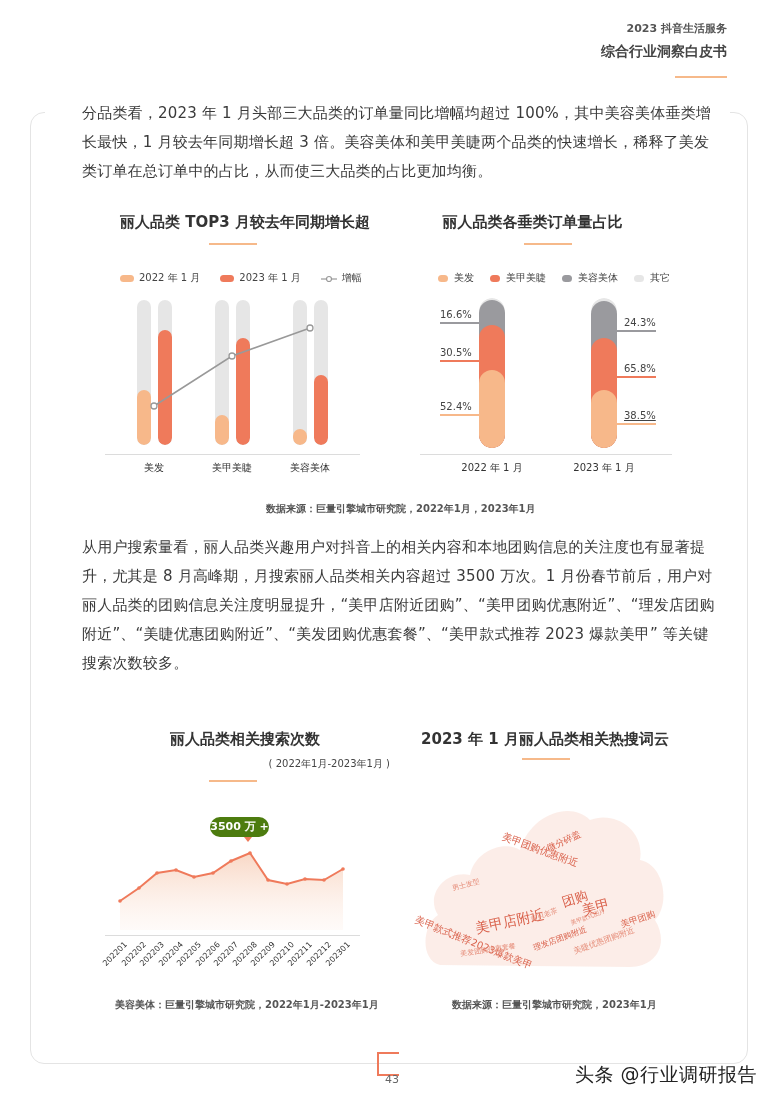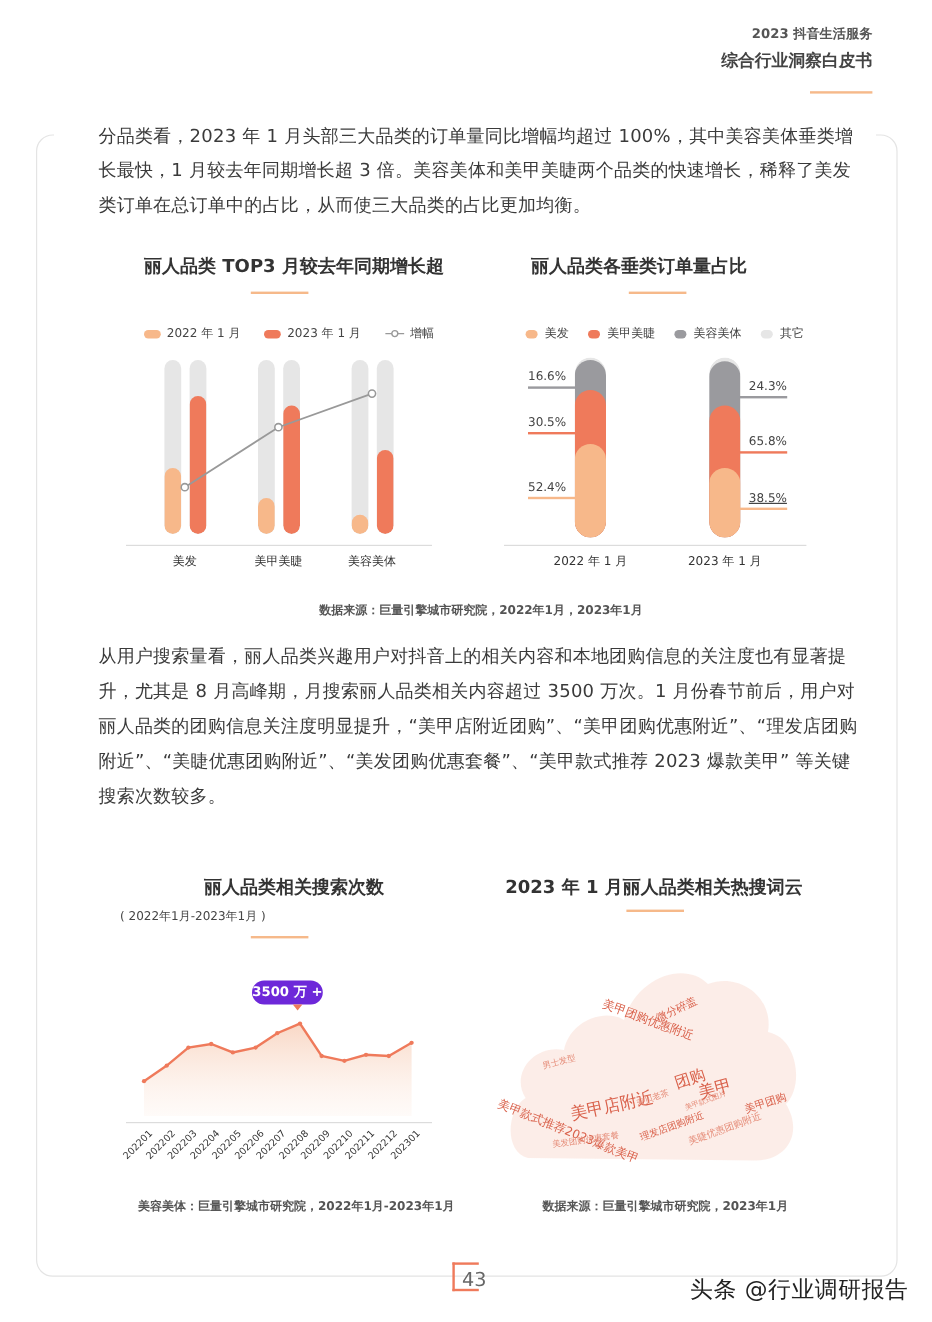--- a/index.html
+++ b/index.html
@@ -14,21 +14,21 @@
   .frame { position: absolute; left: 30px; top: 112px; width: 718px; height: 952px;
            border: 1.5px solid #e4e4e4; border-radius: 14px; }
   .frame-mask-top { position: absolute; left: 45px; top: 108px; width: 685px; height: 10px; background: #fff; }
 
   .para { position: absolute; left: 82px; width: 640px; font-size: 15px; line-height: 29px; color: #3a3a3a; letter-spacing: 0.2px; }
   .para1 { top: 99px; }
   .para2 { top: 533px; }
 
   .chart-title { position: absolute; font-size: 15px; font-weight: bold; color: #333; text-align: center; }
   .title-rule { position: absolute; width: 48px; height: 2px; background: #f6b98a; }
-  .subtitle { position: absolute; font-size: 10px; color: #444; text-align: left; }
+  .subtitle { position: absolute; font-size: 10px; color: #444; text-align: right; }
 
   .legend { position: absolute; display: flex; align-items: center; font-size: 10px; color: #444; }
   .legend .item { display: flex; align-items: center; margin-right: 20px; }
   .legend .swatch { width: 14px; height: 7px; border-radius: 4px; margin-right: 5px; }
   .legend .dot { width: 10px; height: 7px; border-radius: 4px; margin-right: 6px; }
   .legend .line-sw { width: 16px; height: 8px; margin-right: 5px; position: relative; }
   .bar-track { position: absolute; width: 14px; background: #e6e6e6; border-radius: 7px; overflow: hidden; }
   .bar-fill { position: absolute; left: 0; bottom: 0; width: 14px; border-radius: 7px; }
 
   .axis-line { position: absolute; height: 1px; background: #dcdcdc; }
@@ -36,32 +36,32 @@
 
   .pill { position: absolute; width: 26px; border-radius: 13px; overflow: hidden; }
   .seg { position: absolute; left: 0; width: 26px; border-radius: 13px; }
 
   .pct { position: absolute; font-size: 10px; color: #444; }
   .pct-line { position: absolute; height: 2px; }
 
   .source { position: absolute; font-size: 10px; color: #555; font-weight: bold; }
 
   .peak-badge { position: absolute; left: 210px; top: 817px; width: 59px; height: 20px;
-                background: #6d28d9; border-radius: 10px; color: #fff; font-size: 11px; font-weight: bold;
+                background: #4d7c0f; border-radius: 10px; color: #fff; font-size: 11px; font-weight: bold;
                 text-align: center; line-height: 20px; }
   .peak-badge:after { content: ""; position: absolute; left: 34px; bottom: -5px; border-left: 4px solid transparent;
                       border-right: 4px solid transparent; border-top: 5px solid #ef7a5b; }
 
   .xtick { position: absolute; font-size: 8px; color: #333; transform: rotate(-45deg); transform-origin: right top; white-space: nowrap; }
 
   .cloud { position: absolute; left: 420px; top: 795px; width: 250px; height: 175px; }
 
   .page-num { position: absolute; left: 377px; top: 1052px; width: 22px; height: 24px;
               border-left: 2px solid #ef7a5b; border-top: 2px solid #ef7a5b; border-bottom: 2px solid #ef7a5b; }
-  .page-num span { position: absolute; left: 6px; top: 3px; font-size: 16px; color: #666; }
+  .page-num span { position: absolute; left: 6px; top: 19px; font-size: 11px; color: #666; }
 
   .watermark { position: absolute; left: 575px; top: 1062px; font-size: 19px; color: #222; letter-spacing: 0.5px;
                text-shadow: 0 0 2px #fff, 0 0 2px #fff; }
 </style>
 </head>
 <body>
 
 <div class="header">
   <div class="sub">2023 抖音生活服务</div>
   <div class="main">综合行业洞察白皮书</div>

